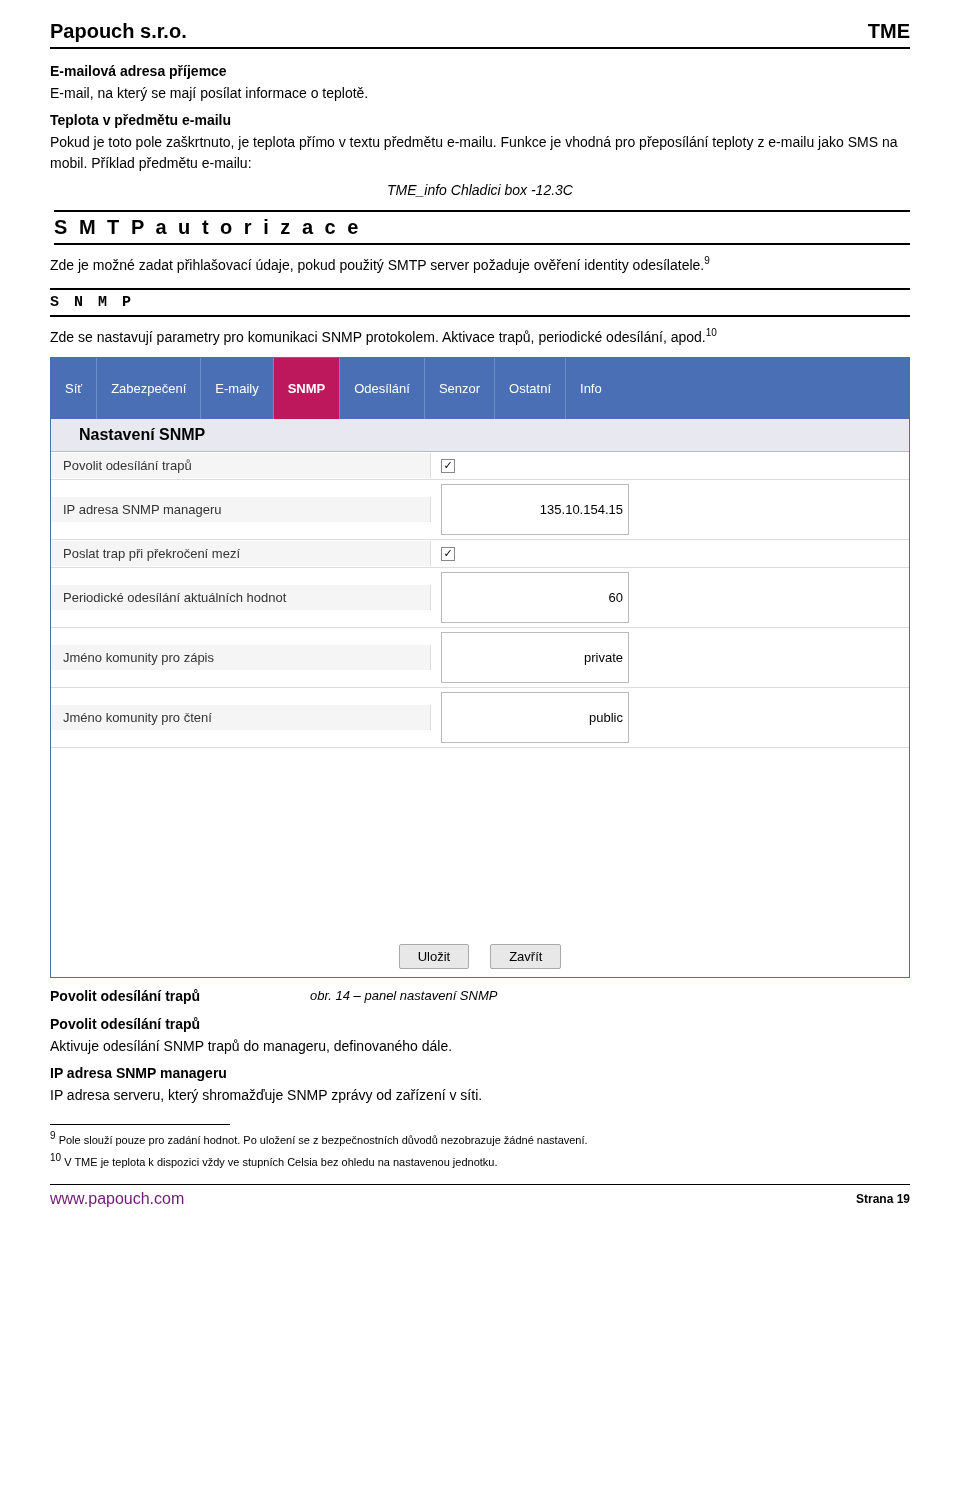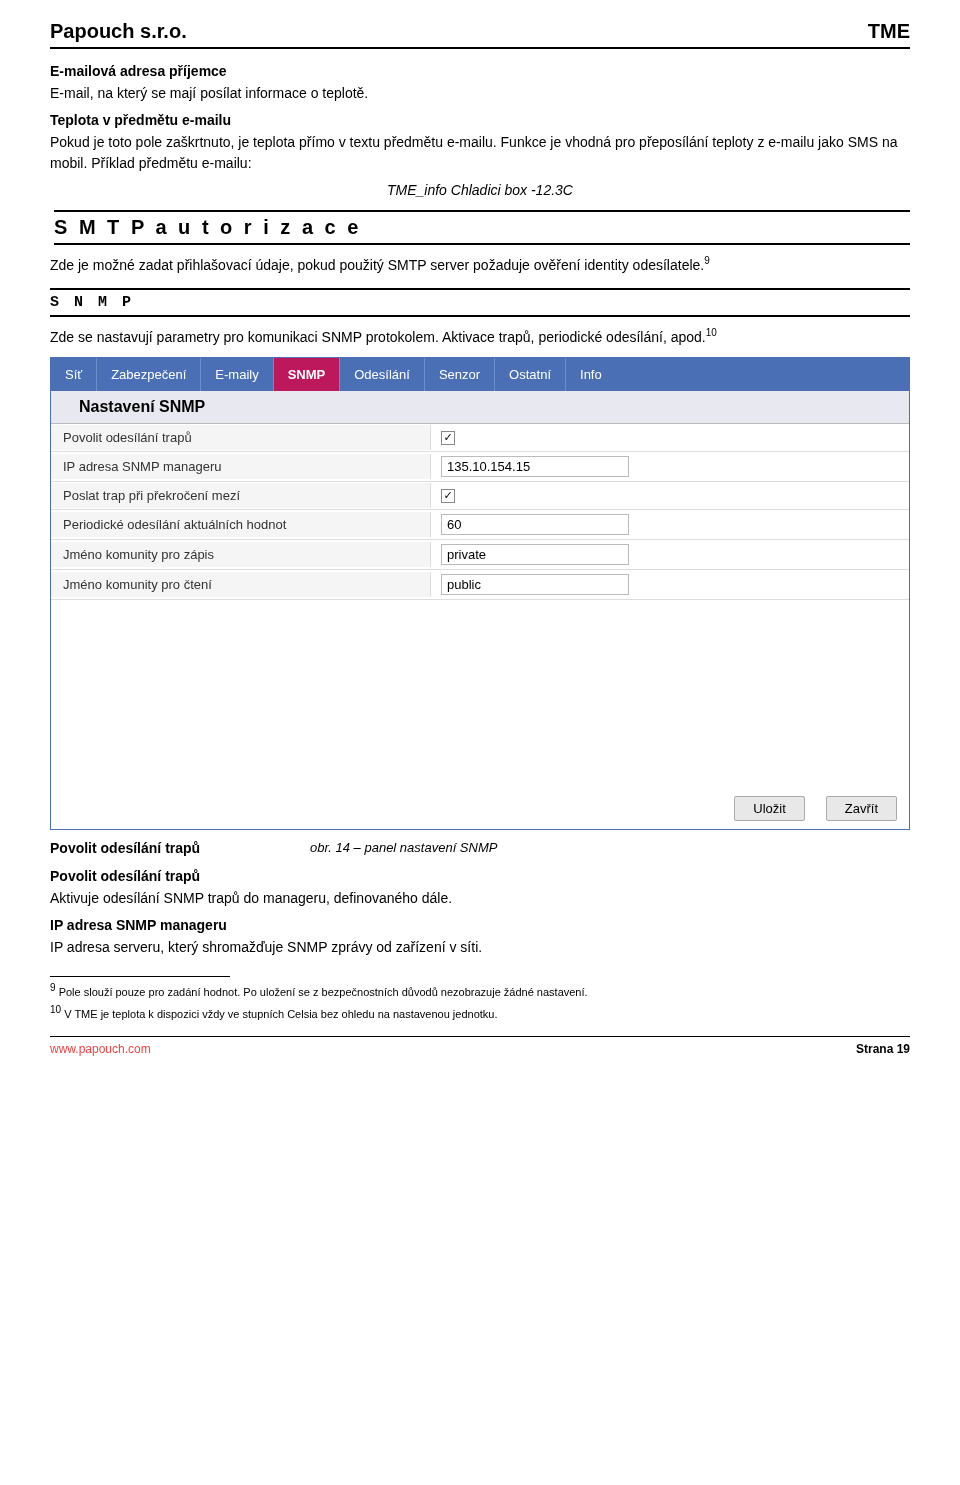--- a/index.html
+++ b/index.html
@@ -79,21 +79,21 @@
       background: #fff;
       width: 860px;
     }
     .snmp-panel-tabs {
       background: #4a6fb5;
       display: flex;
       flex-direction: row;
     }
     .snmp-tab {
       color: #fff;
-      padding: 9px 14px;
+      padding: 23px 14px;
       font-size: 13px;
       cursor: pointer;
       border-right: 1px solid #6a8fcd;
     }
     .snmp-tab.active {
       background: #be185d;
       font-weight: bold;
     }
     .snmp-tab:last-child {
       border-right: none;
@@ -139,28 +139,29 @@
       height: 14px;
       border: 1px solid #888;
       background: #fff;
       display: inline-flex;
       align-items: center;
       justify-content: center;
       font-size: 11px;
     }
     .snmp-input {
       border: 1px solid #bbb;
-      padding: 2px 5px;
+      padding: 17px 5px;
       font-size: 13px;
       background: #fff;
       min-width: 90px;
+      text-align: right;
     }
     .snmp-panel-footer {
       display: flex;
-      justify-content: flex-end;
+      justify-content: center;
       padding: 8px 12px;
       gap: 21px;
     }
     .btn-ulozit, .btn-zavrit {
       padding: 4px 18px;
       font-size: 13px;
       border: 1px solid #aaa;
       background: #e8e8e8;
       cursor: pointer;
       border-radius: 2px;
@@ -197,22 +198,22 @@
     }
     .footer {
       display: flex;
       justify-content: space-between;
       align-items: center;
       border-top: 1px solid #000;
       padding-top: 5px;
       margin-top: 14px;
     }
     .footer-url {
-      font-size: 12px;
-      color: #ef4444;
+      font-size: 16px;
+      color: #701a75;
     }
     .footer-page {
       font-size: 12px;
       font-weight: bold;
     }
     .bold { font-weight: bold; }
   </style>
 </head>
 <body>
 

